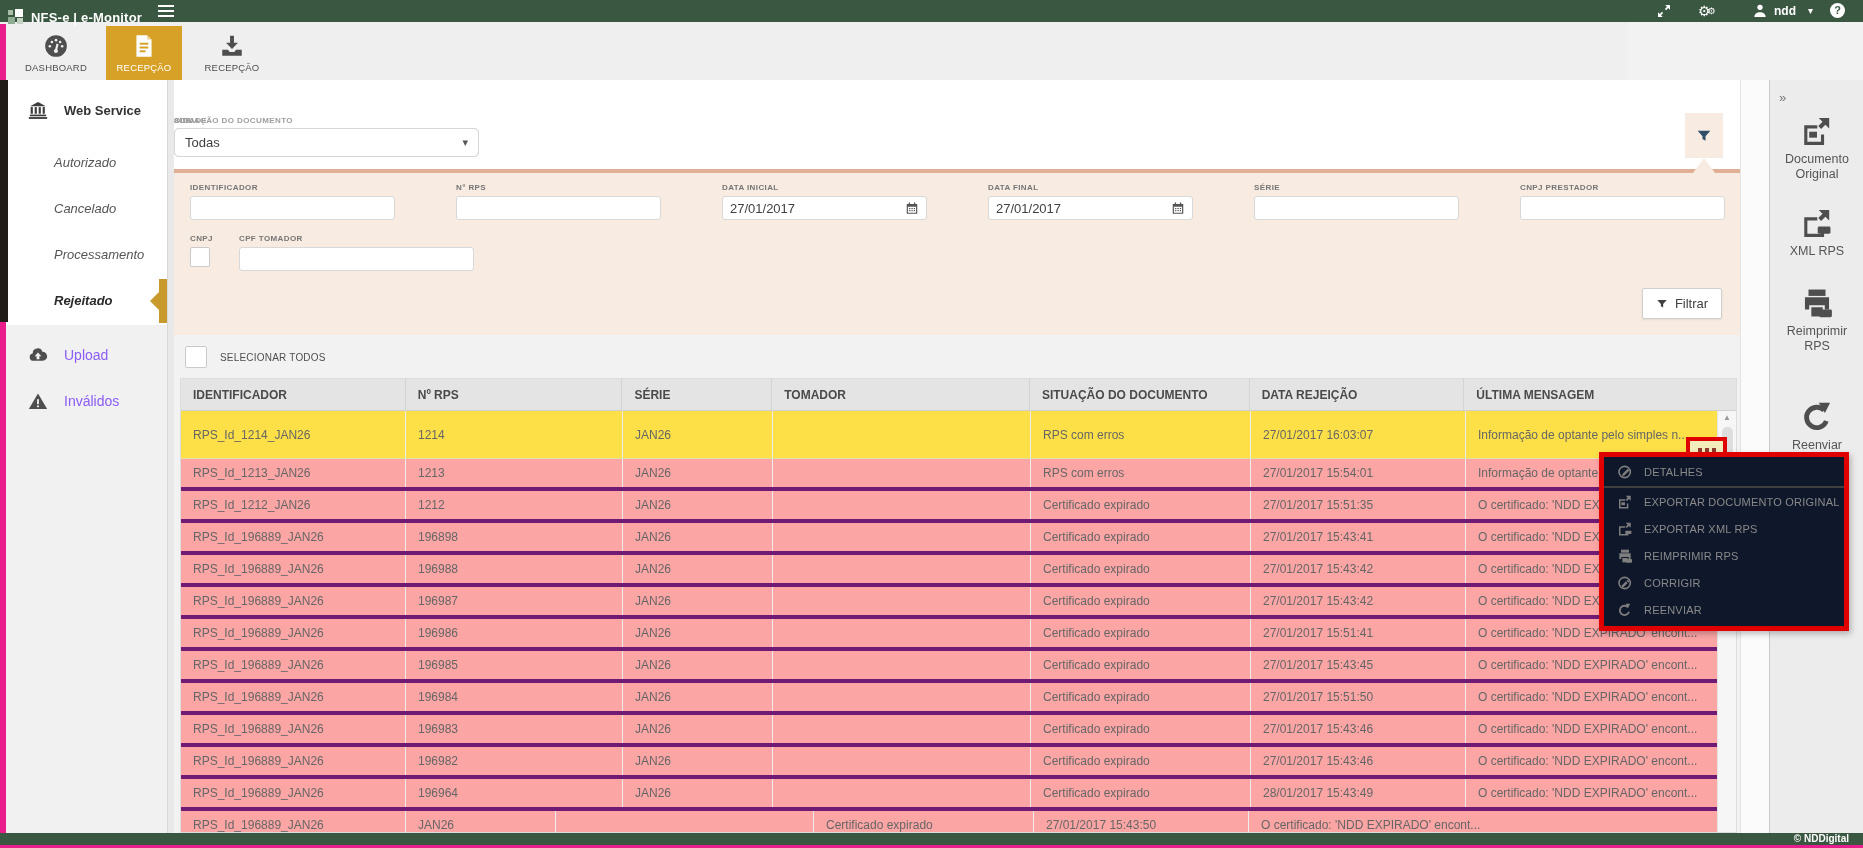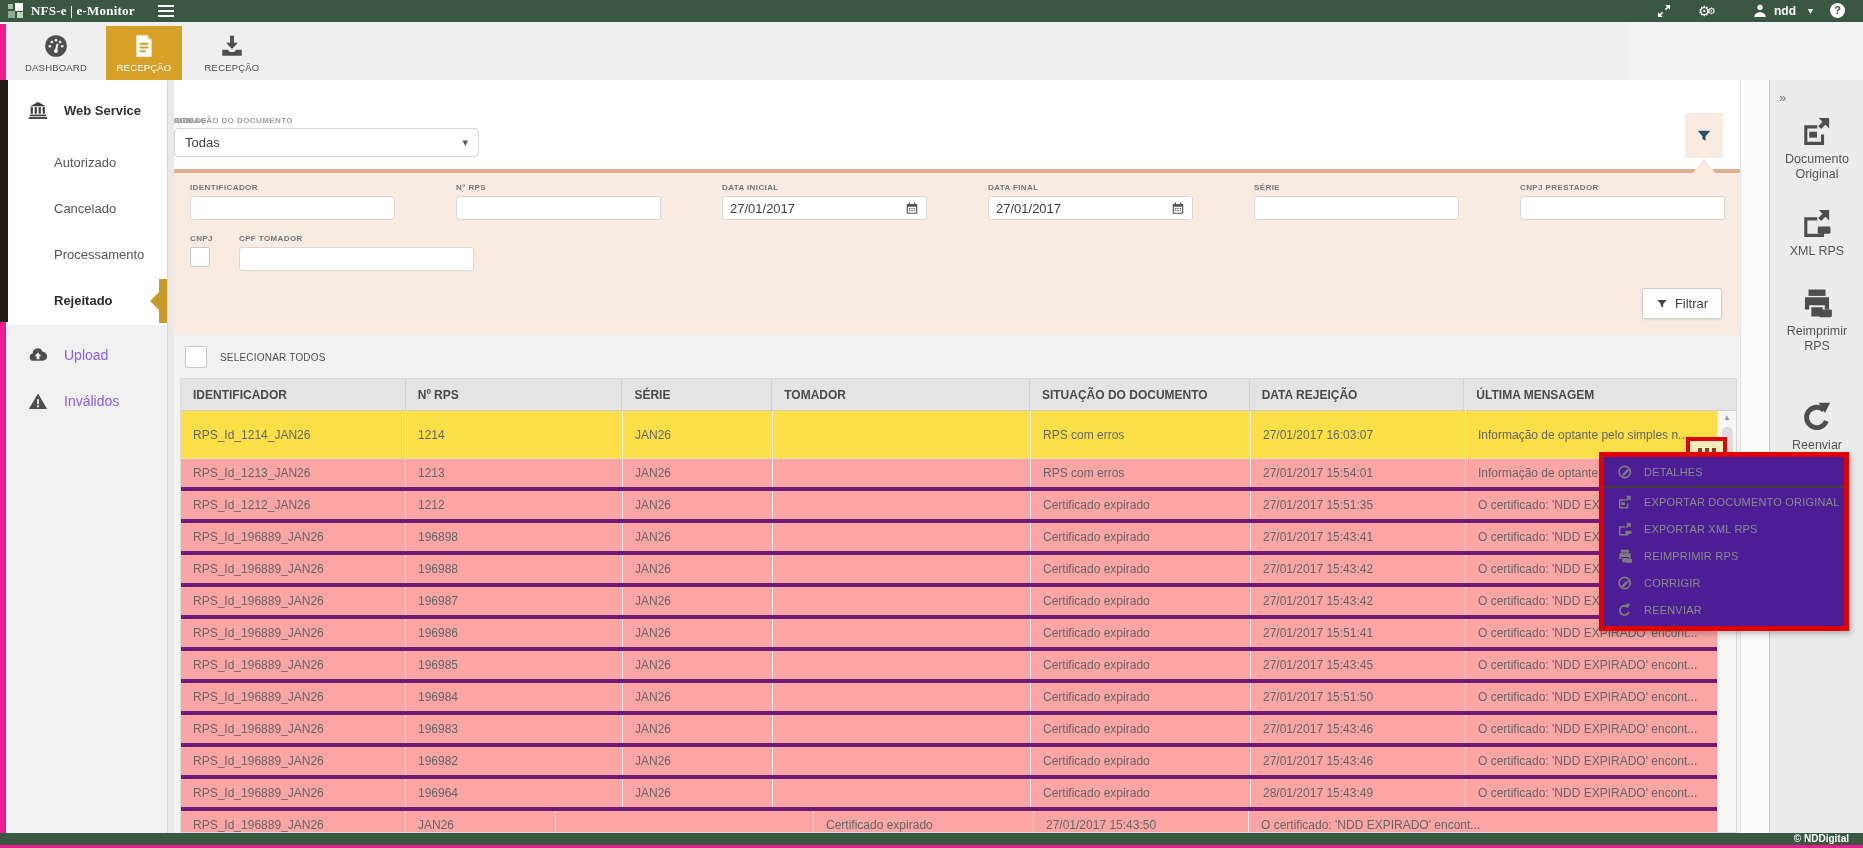--- a/index.html
+++ b/index.html
@@ -2,21 +2,21 @@
 <html><head>
 <meta charset="utf-8">
 <style>
   * { margin:0; padding:0; box-sizing:border-box; }
   html,body { width:1863px; height:848px; overflow:hidden; }
   body { position:relative; font-family:"Liberation Sans","DejaVu Sans",sans-serif; background:#F2F2F2; color:#555; }
   svg { display:block; }
 
   
   .topbar { position:absolute; left:0; top:0; width:1863px; height:22px; background:#3A5741; z-index:30; }
-  .brand { position:absolute; left:8px; top:3px; display:flex; align-items:center; gap:6px;font-family:Liberation Serif, serif; }
+  .brand { position:absolute; left:8px; top:9px; display:flex; align-items:center; gap:6px; }
   .logo { position:relative; width:17px; height:16px; }
   .logo i { position:absolute; display:block; }
   .logo .sq1 { left:0; top:1px; width:5px; height:5px; background:#A9BEA9; }
   .logo .sq2 { left:0; top:8px; width:7px; height:7px; background:#8FAC92; }
   .logo .sq3 { left:7px; top:0; width:8px; height:8px; background:#FFFFFF; }
   .logo .sq4 { left:9px; top:9px; width:6px; height:6px; background:#C2D1C2; }
   .brand-name { color:#fff; font-weight:bold; font-size:13px; letter-spacing:.2px; }
   .hamburger { position:absolute; left:158px; top:5px; width:16px; height:12px; display:flex; flex-direction:column; justify-content:space-between; cursor:pointer; }
   .hamburger i { display:block; height:2px; background:#fff; }
   .tb-ic { position:absolute; top:3px; width:16px; height:16px; color:#fff; cursor:pointer; }
@@ -44,21 +44,21 @@
   .pink-bottom { position:absolute; left:0; top:845px; width:1863px; height:3px; background:#EA1D8D; z-index:40; }
   .black-strip { position:absolute; left:0; top:80px; width:8px; height:242px; background:#221C19; z-index:27; }
 
   
   .lsidebar { position:absolute; left:6px; top:80px; width:161px; height:753px; background:#F1F1F1; z-index:6; }
   .sb-white { background:#fff; height:245px; }
   .sb-group { height:60px; display:flex; align-items:center; gap:16px; padding:0 0 0 22px; cursor:pointer; }
   .sb-group .sb-ic { width:20px; height:20px; color:#3d3d3d; }
   .sb-group .sb-ic svg { width:100%; height:100%; }
   .sb-group-lbl { font-weight:bold; color:#333; font-size:13px; }
-  .sb-item { position:relative; height:46px; line-height:46px; padding-left:48px; font-size:13px; color:#555; cursor:pointer; }
+  .sb-item { position:relative; height:46px; line-height:46px; padding-left:48px; font-size:13px; color:#555; cursor:pointer;font-style:italic; }
   .sb-item.active { font-weight:bold; color:#2b2b2b; }
   .sb-item.active::after { content:""; position:absolute; right:0; top:1px; bottom:1px; width:8px; background:#C8992B; }
   .sb-item.active::before { content:""; position:absolute; right:8px; top:50%; margin-top:-9px; border:9px solid transparent; border-right:9px solid #C8992B; border-left:none; }
   .sb-secondary { padding-top:7px; }
   .sb-item2 { height:46px; display:flex; align-items:center; gap:16px; padding-left:22px; font-size:14px; color:#8b5cf6; cursor:pointer;text-align:right; }
   .sb-item2 .sb-ic { width:20px; height:20px; color:#4E4E4E; }
   .sb-item2 .sb-ic svg { width:100%; height:100%; }
 
   .splitter { position:absolute; left:167px; top:80px; width:7px; height:753px; background:#E9E9E9; border-left:1px solid #D8D8D8; z-index:6; }
 
@@ -107,21 +107,21 @@
   .trow.selected { height:48px; background:#fde047; border-bottom:1px solid #E6DFA9; }
   .tcell { display:flex; align-items:center; padding-left:12px; font-size:12px; color:#666; border-right:1px solid #ECECEC; overflow:hidden; white-space:nowrap; }
   .tcell.c-msg { border-right:none; }
   .vscroll { position:absolute; right:0; top:32px; bottom:0; width:19px; background:#F6F6F6; border-left:1px solid #E2E2E2; z-index:2; }
   .vscroll .up { text-align:center; font-size:8px; color:#9a9a9a; line-height:14px; cursor:pointer; }
   .vscroll .thumb { margin:2px auto 0; width:11px; height:78px; background:#DDDDDD; border-radius:5px; cursor:pointer; }
 
   
   .row-menu-btn { position:absolute; left:1686px; top:437px; width:41px; height:25px; border:4px solid #E00000; background:#F3ECBD; display:flex; align-items:center; justify-content:center; gap:3px; z-index:22; cursor:pointer; }
   .row-menu-btn i { width:4px; height:4px; background:#8F3A2E; display:block; }
-  .ctx-menu { position:absolute; left:1599px; top:452px; width:250px; height:179px; border:5px solid #E00000; background:#4c1d95; box-shadow:2px 3px 6px rgba(0,0,0,.25); z-index:25; }
+  .ctx-menu { position:absolute; left:1599px; top:452px; width:250px; height:179px; border:5px solid #E00000; background:#0f172a; box-shadow:2px 3px 6px rgba(0,0,0,.25); z-index:25; }
   .ctx-inner { width:100%; height:100%; display:flex; flex-direction:column; }
   .ctx-item { display:flex; align-items:center; gap:11px; padding-left:13px; height:27px; color:#8A8A8A; font-size:11px; letter-spacing:.2px; cursor:pointer; white-space:nowrap; }
   .ctx-item:first-of-type { height:31px; border-bottom:2px solid #3F3F3F; }
   .ctx-item .m-ic { width:16px; height:16px; color:#7E7E7E; flex:none; }
   .ctx-item .m-ic svg { width:100%; height:100%; }
 
   
   .rgap { position:absolute; left:1740px; top:80px; width:29px; height:753px; background:#FBFBFB; border-left:1px solid #E3E3E3; z-index:5; }
   .rsidebar { position:absolute; left:1769px; top:80px; width:94px; height:753px; background:#ECECEC; border-left:1px solid #C9C9C9; z-index:6; }
   .rs-collapse { position:absolute; left:9px; top:10px; font-size:13px; color:#777; cursor:pointer; }

